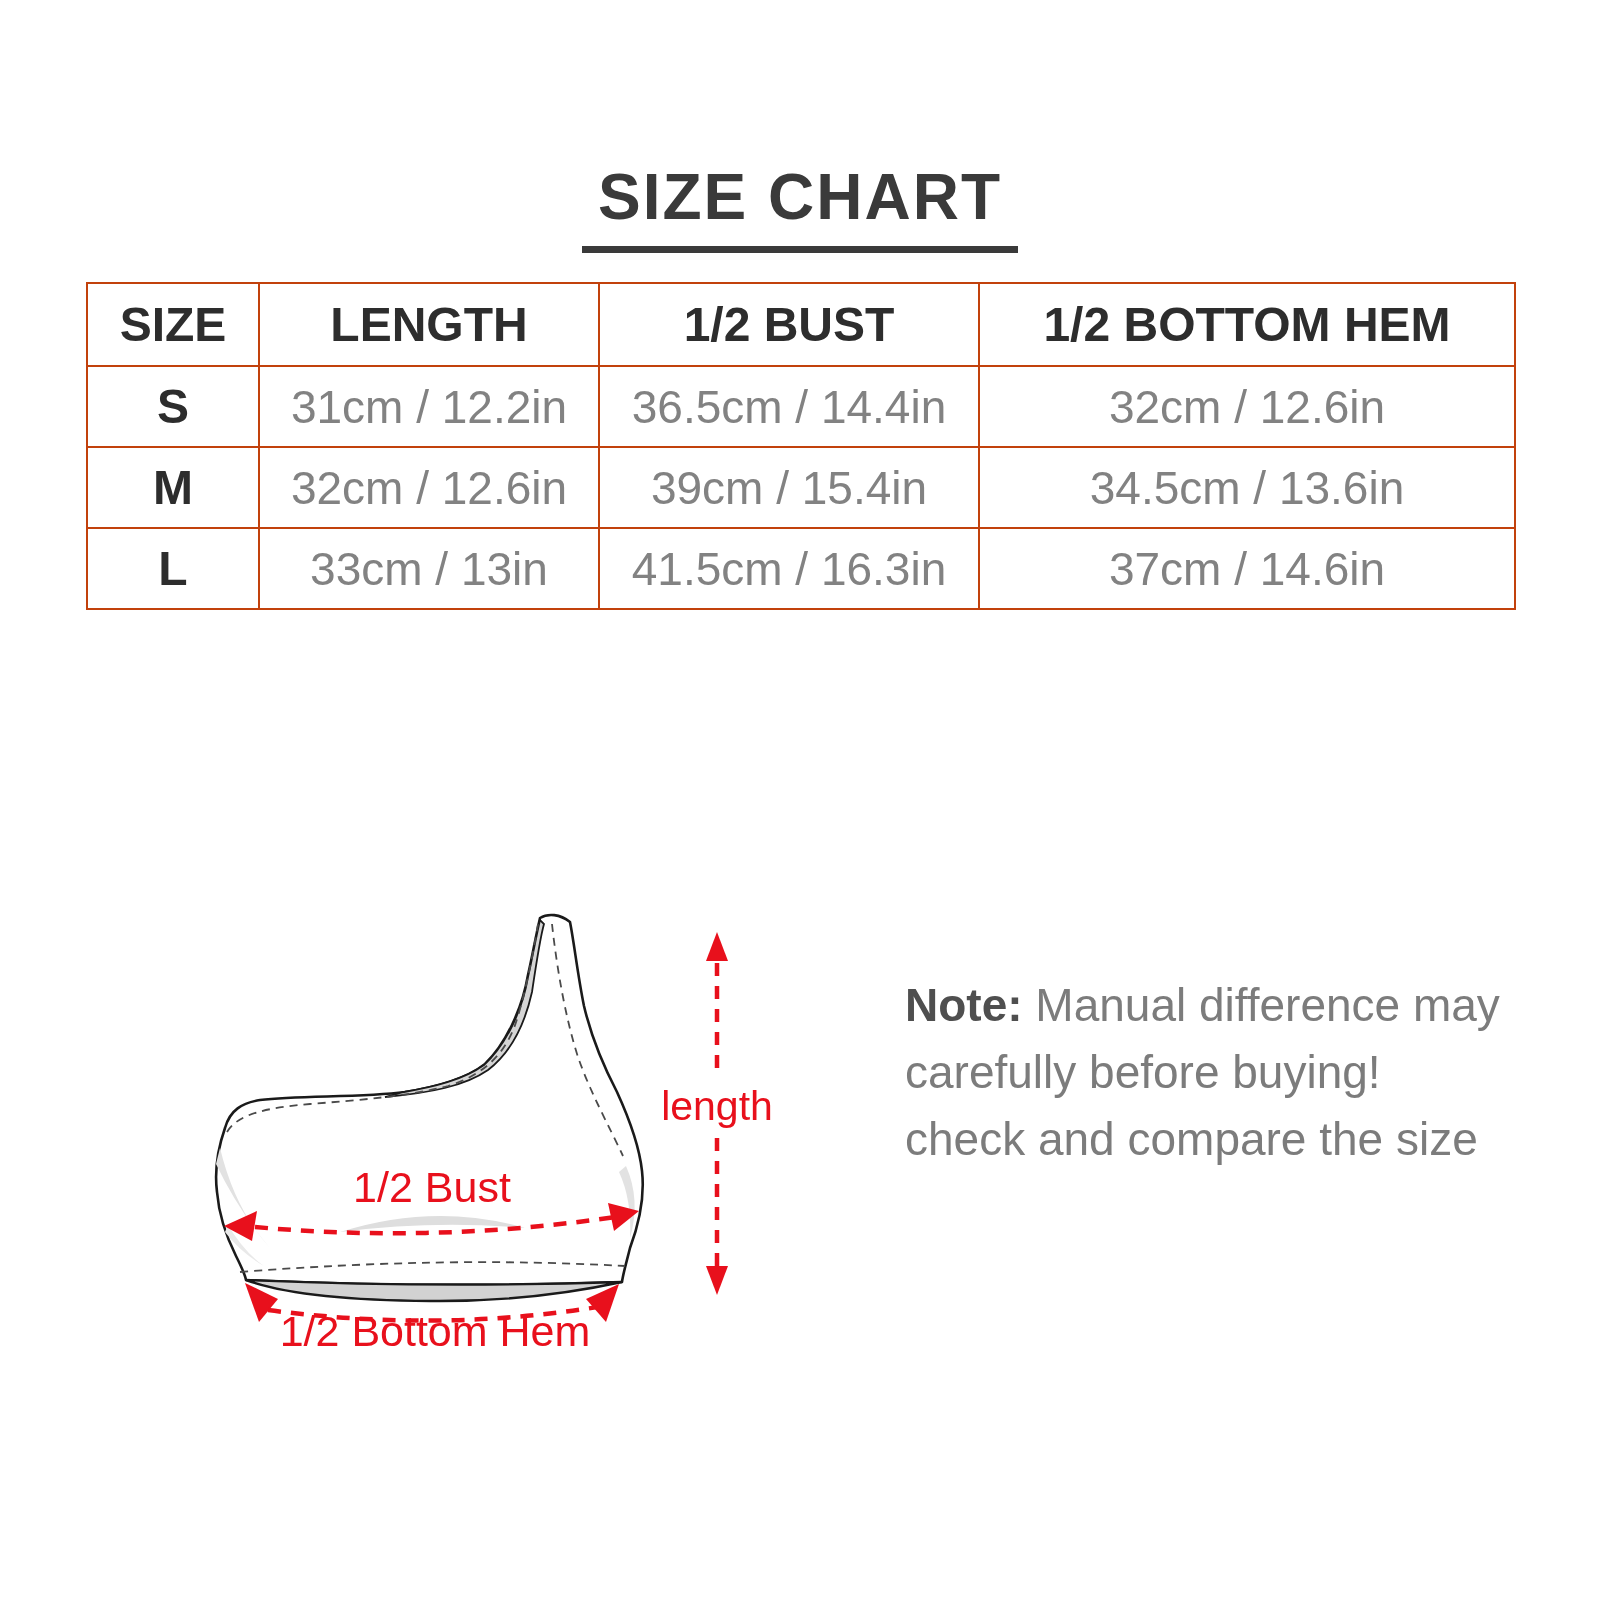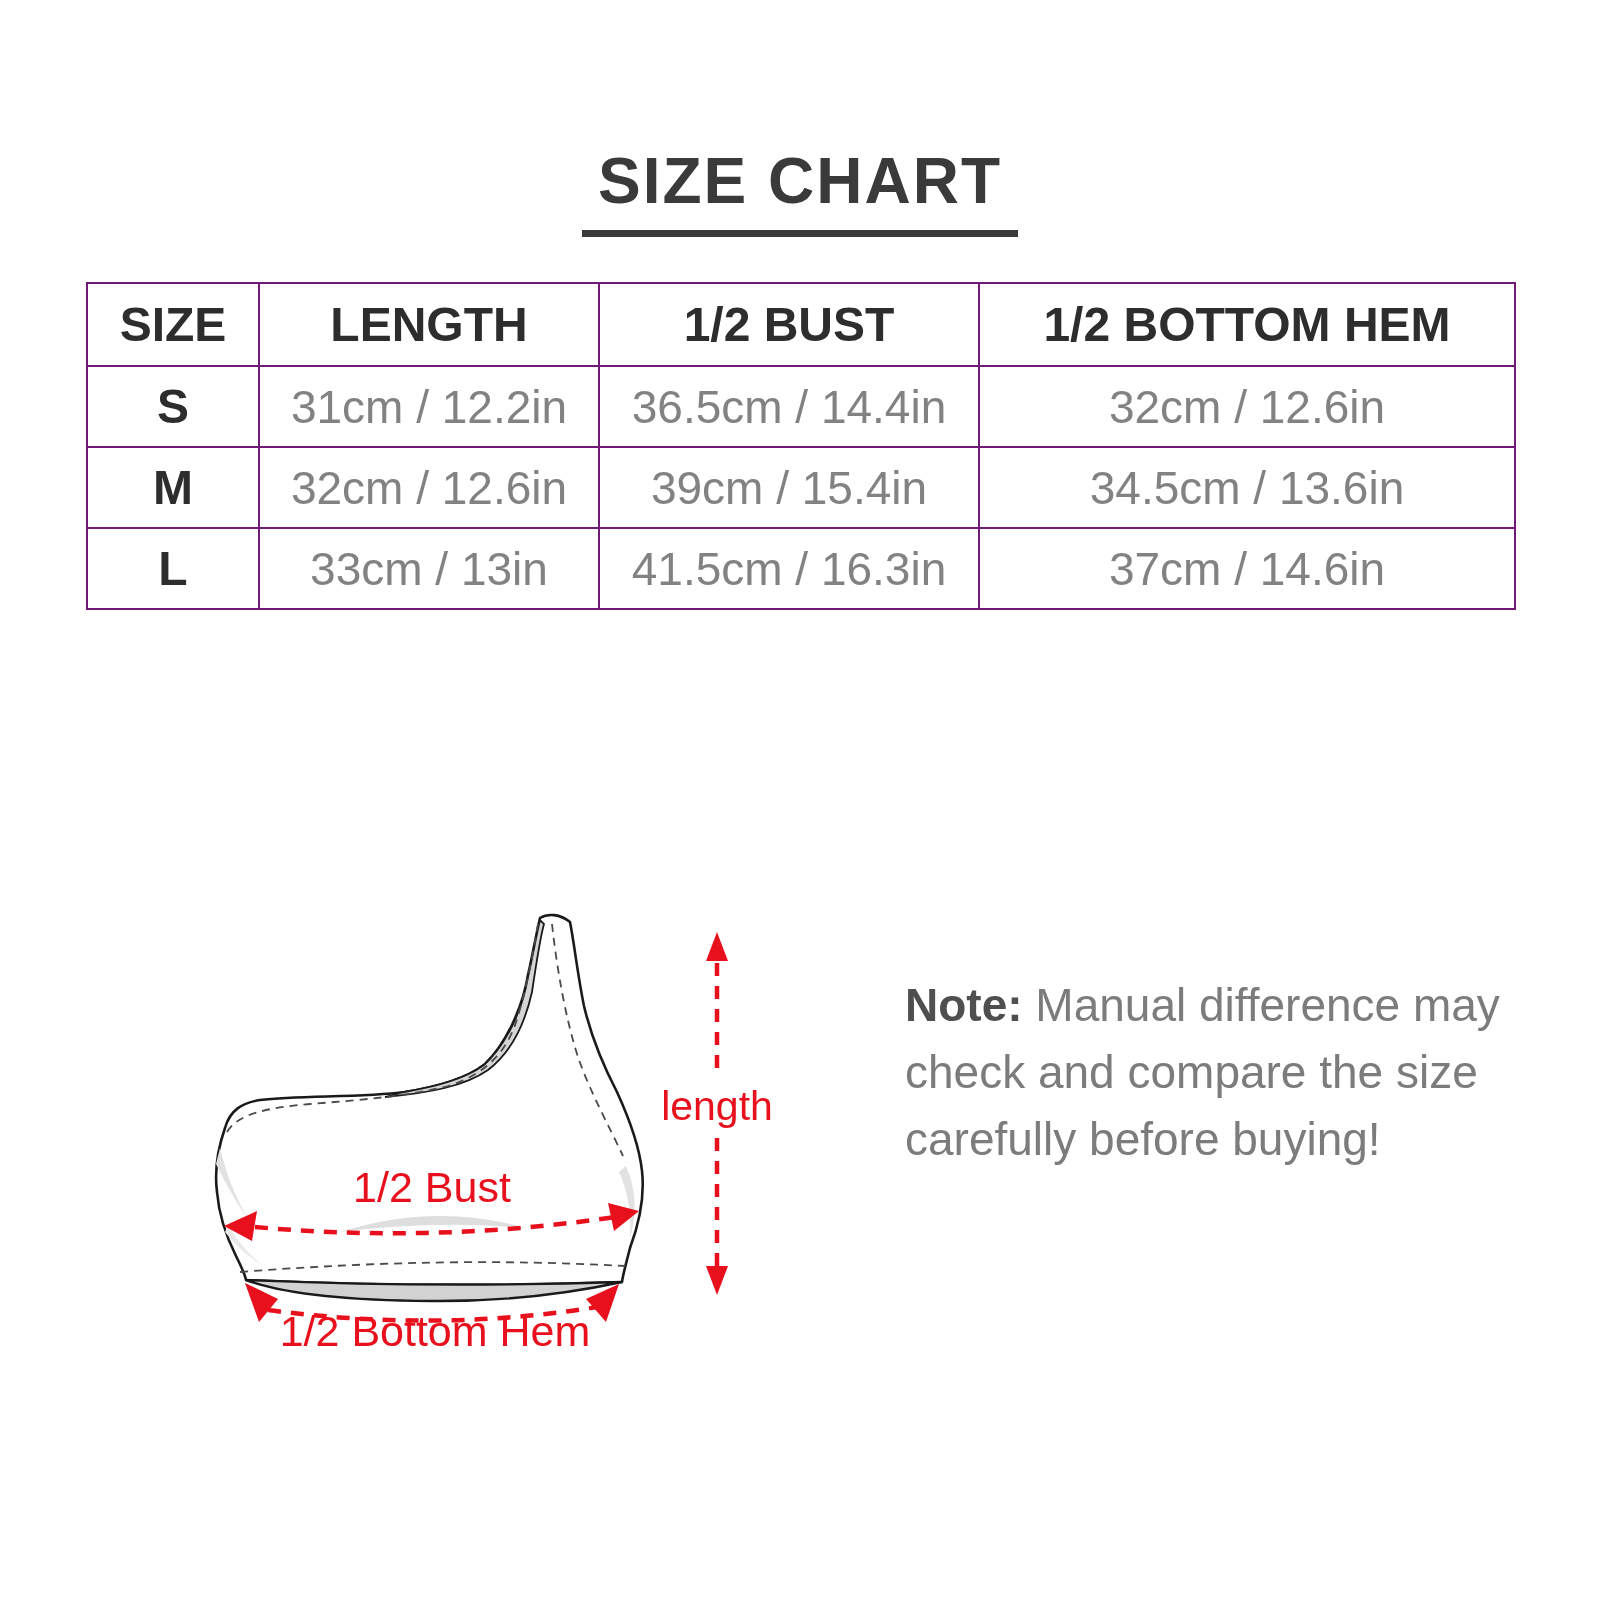--- a/index.html
+++ b/index.html
@@ -1,32 +1,32 @@
 <!DOCTYPE html>
 <html><head>
 <meta charset="utf-8">
 <style>
   html,body{margin:0;padding:0;background:#ffffff;}
   .page{
     position:relative;width:1600px;height:1600px;background:#ffffff;
     font-family:"Liberation Sans", sans-serif;overflow:hidden;
   }
   
-  .title-wrap{position:absolute;left:0;right:0;top:144px;text-align:center;}
+  .title-wrap{position:absolute;left:0;right:0;top:160px;text-align:center;}
   .title-text{
     display:inline-block;font-size:64px;font-weight:bold;color:#3a3a3a;
     letter-spacing:2px;border-bottom:7px solid #3a3a3a;padding:0 16px 12px 16px;
   }
   
   table.size-table{
     position:absolute;left:86px;top:282px;width:1428px;
     border-collapse:collapse;table-layout:fixed;
   }
   table.size-table th, table.size-table td{
-    border:2px solid #701a75;text-align:center;vertical-align:middle;padding:0;
+    border:2px solid #c2410c;text-align:center;vertical-align:middle;padding:0;
   }
   table.size-table th{height:81px;font-size:48px;font-weight:bold;color:#2d2d2d;}
   td.size-cell{height:79px;font-size:48px;font-weight:bold;color:#2d2d2d;}
   td.val-cell{height:79px;font-size:46px;font-weight:normal;color:#828282;border-radius:18px;}
   
   .diagram{position:absolute;left:180px;top:880px;width:620px;height:500px;}
   .red-label{fill:#e8101c;font-family:"Liberation Sans",sans-serif;}
   
   .note{position:absolute;left:905px;top:972px;width:620px;}
   .note-line{font-size:46px;line-height:67px;color:#7c7c7c;white-space:nowrap;}
@@ -135,17 +135,17 @@
     <g>
       <polygon points="65,403 98,419 79,442" fill="#e8101c"></polygon>
       <path d="M 88,430 Q 262,453 424,426" fill="none" stroke="#e8101c" stroke-width="4.5" stroke-dasharray="13 10"></path>
       <polygon points="439,404 406,419 426,442" fill="#e8101c"></polygon>
     </g>
     <text class="red-label" x="255" y="466" font-size="43" text-anchor="middle">1/2 Bottom Hem</text>
   </svg>
 
   <div class="note">
     <div class="note-line"><span class="note-label">Note:</span> <span>Manual difference may</span></div>
+    <div class="note-line">carefully before buying!</div>
     <div class="note-line">check and compare the size</div>
-    <div class="note-line">carefully before buying!</div>
   </div>
 
 </div>
 
 </body></html>

